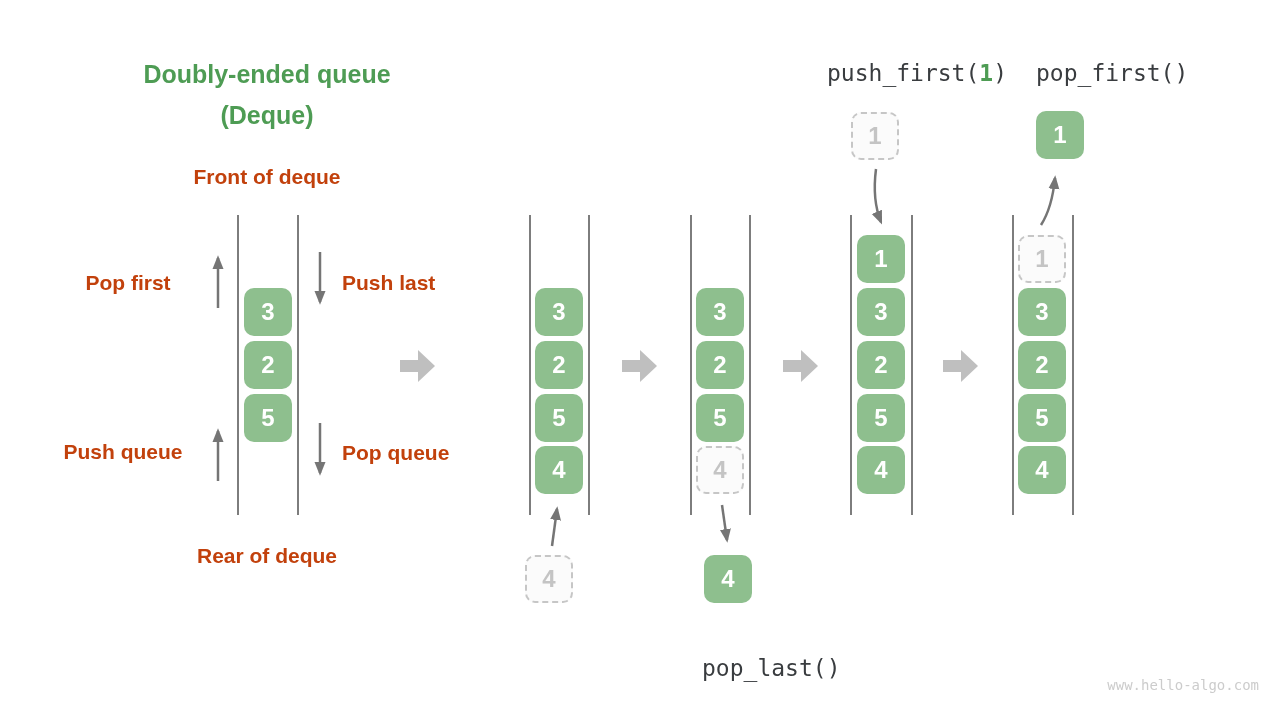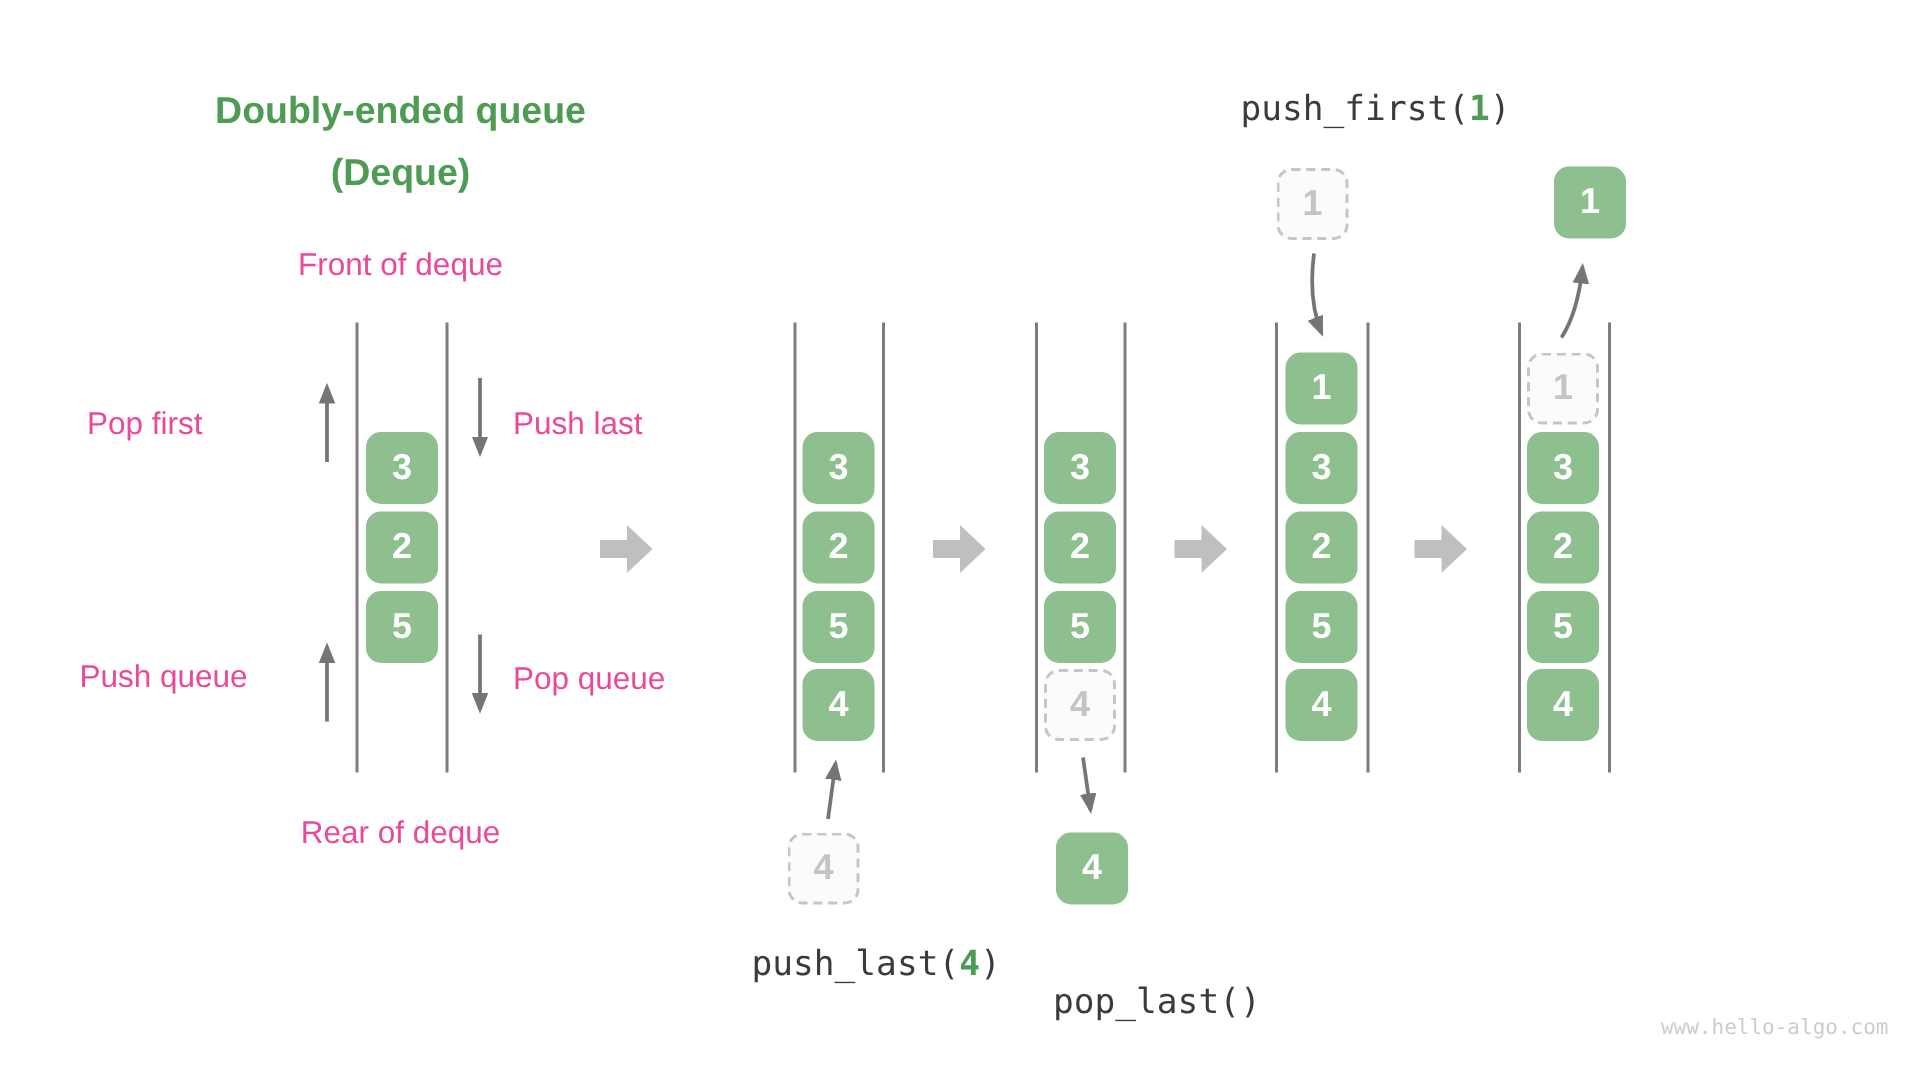--- a/index.html
+++ b/index.html
@@ -16,33 +16,33 @@
     position: absolute;
     left: 117px;
     width: 300px;
     text-align: center;
     font-weight: bold;
     font-size: 25px;
     color: #4e9c54;
   }
   .side-label {
     position: absolute;
-    font-weight: normal;
+    font-weight: bold;
     font-size: 21px;
-    color: #ec4899;
+    color: #c2410c;
     white-space: nowrap;
   }
   .centered {
     left: 117px;
     width: 300px;
     text-align: center;
   }
   .right-aligned {
     width: 140px;
-    text-align: left;
+    text-align: center;
   }
   .wall {
     position: absolute;
     width: 2px;
     top: 215px;
     height: 300px;
     background: #7d7d7d;
   }
   .box {
     position: absolute;
@@ -115,21 +115,20 @@
   <div class="box solid" style="left:244px; top:341px;">2</div>
   <div class="box solid" style="left:244px; top:394px;">5</div>
 
   <div class="wall" style="left:529px;"></div>
   <div class="wall" style="left:588px;"></div>
   <div class="box solid" style="left:535px; top:288px;">3</div>
   <div class="box solid" style="left:535px; top:341px;">2</div>
   <div class="box solid" style="left:535px; top:394px;">5</div>
   <div class="box solid" style="left:535px; top:446px;">4</div>
   <div class="box dashed" style="left:525px; top:555px;">4</div>
-  <div class="code-label" style="left:501px; top:630px;"><span>push_last(</span><span class="arg">4</span><span>)</span></div>
 
   <div class="wall" style="left:690px;"></div>
   <div class="wall" style="left:749px;"></div>
   <div class="box solid" style="left:696px; top:288px;">3</div>
   <div class="box solid" style="left:696px; top:341px;">2</div>
   <div class="box solid" style="left:696px; top:394px;">5</div>
   <div class="box dashed" style="left:696px; top:446px;">4</div>
   <div class="box solid" style="left:704px; top:555px;">4</div>
   <div class="code-label" style="left:702px; top:630px;margin-top:25px;"><span>pop_last(</span><span class="arg"></span><span>)</span></div>
 
@@ -144,20 +143,21 @@
   <div class="code-label" style="left:827px; top:60px;"><span>push_first(</span><span class="arg">1</span><span>)</span></div>
 
   <div class="wall" style="left:1012px;"></div>
   <div class="wall" style="left:1072px;"></div>
   <div class="box solid" style="left:1036px; top:111px;">1</div>
   <div class="box dashed" style="left:1018px; top:235px;">1</div>
   <div class="box solid" style="left:1018px; top:288px;">3</div>
   <div class="box solid" style="left:1018px; top:341px;">2</div>
   <div class="box solid" style="left:1018px; top:394px;">5</div>
   <div class="box solid" style="left:1018px; top:446px;">4</div>
+  <div class="code-label" style="left:1036px; top:60px;"><span>pop_first(</span><span class="arg"></span><span>)</span></div>
 
   <svg class="arrows-layer" viewBox="0 0 1280 720">
     <defs>
       <marker id="ah" viewBox="0 0 10 10" refX="8" refY="5" markerWidth="5.5" markerHeight="5.5" orient="auto-start-reverse">
         <path d="M0,1 L10,5 L0,9 z" fill="#757575"></path>
       </marker>
     </defs>
 
     <path d="M218,308 L218,258" stroke="#757575" stroke-width="2.5" fill="none" marker-end="url(#ah)"></path>
     <path d="M320,252 L320,302" stroke="#757575" stroke-width="2.5" fill="none" marker-end="url(#ah)"></path>

